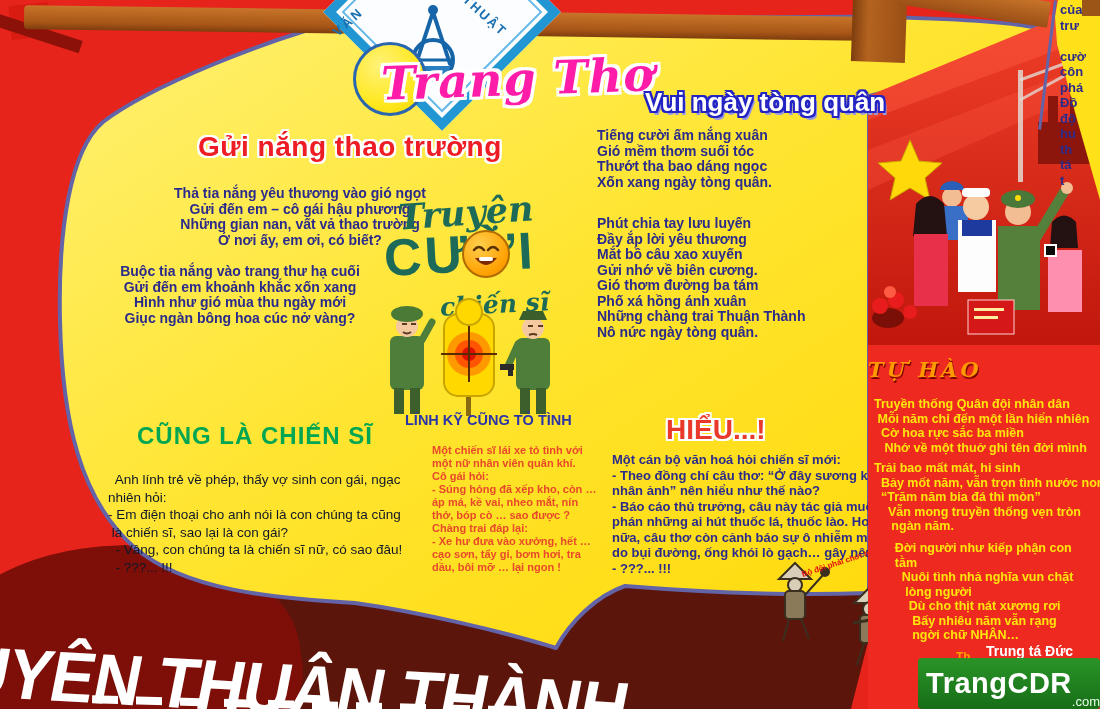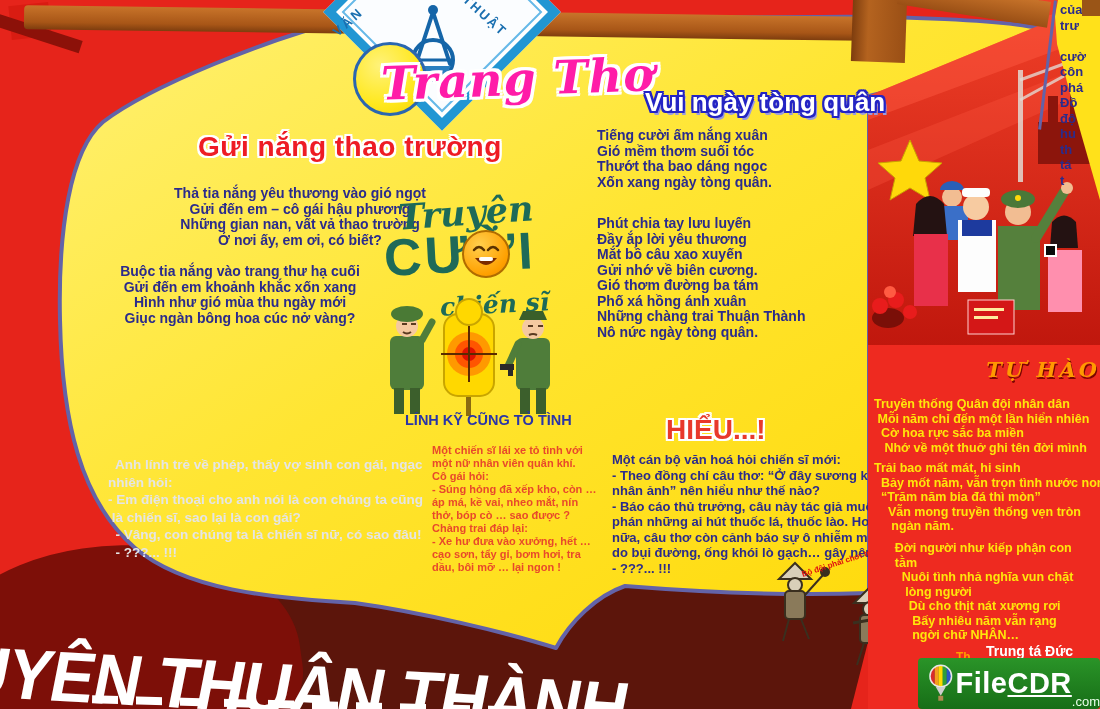--- a/index.html
+++ b/index.html
@@ -36,21 +36,21 @@
   
   .title-left{left:198px;top:131px;font-size:28px;font-weight:bold;color:#ee1c24;letter-spacing:.5px;}
   .banner-vui{left:645px;top:87px;font-size:26px;font-weight:bold;color:#fff;}
   .poem-s1{left:120px;top:186px;width:360px;text-align:center;}
   .poem-s2{left:60px;top:264px;width:360px;text-align:center;}
   .poem-s3{left:103px;top:341px;}
   .rpoem-s1{left:597px;top:128px;}
   .rpoem-s2{left:597px;top:216px;}
   .rpoem-author{left:633px;top:351px;color:#e41414;font-weight:bold;font-size:14.5px;}
   .joke1-title{left:137px;top:422px;font-size:24px;font-weight:bold;color:#00a651;letter-spacing:1px;}
-  .joke1-body{left:108px;top:456px;color:#e5e5e5;font-weight:bold;font-size:13.5px;line-height:17.5px;}
+  .joke1-body{left:108px;top:471px;color:#0f172a;font-weight:normal;font-size:13.5px;line-height:17.5px;}
   .joke2-title{left:405px;top:412px;font-size:14.5px;font-weight:bold;color:#2a35a8;}
   .joke2-body{left:405px;top:444px;color:#e8492b;font-weight:bold;font-size:11px;line-height:13px;margin-left:27px;}
   .joke3-title{left:666px;top:414px;font-size:28px;font-weight:bold;color:#e8392b;}
   .joke3-body{left:612px;top:452px;color:#2b2b8c;font-weight:bold;font-size:13px;line-height:15.5px;}
   .doodle-caption{left:800px;top:558px;font-size:8px;font-weight:bold;color:#e01010;
     transform:rotate(-18deg);}
   
   .diamond{left:358px;top:-72px;width:150px;height:150px;transform:rotate(45deg);
     background:#fbfdff;border:9px solid #2196d3;box-shadow:inset 0 0 0 4px #fff,inset 0 0 0 6px #66b9e8;}
   .logo-van{left:330px;top:14px;font-size:13px;font-weight:bold;color:#1a6fb0;
@@ -75,34 +75,34 @@
   
   .illu-panel{left:868px;top:0;width:232px;height:346px;
     clip-path:polygon(0 96px,170px 26px,172px 0,100% 0,100% 100%,0 100%);}
   .black-square{left:1044px;top:244px;width:9px;height:9px;background:#0a0a0a;border:2px solid #fff;}
   .wedge{left:1050px;top:0;width:50px;height:200px;background:#ffe11a;
     clip-path:polygon(16% 0,100% 0,100% 100%,52% 58%,14% 22%,10% 8%);}
   .wedge-line{left:1046px;top:0;width:3px;height:130px;background:#6363a8;transform:rotate(7deg);}
   .wedge-text{left:1060px;top:2px;width:40px;font-size:13px;font-weight:bold;color:#2b2b8c;
     line-height:15.5px;overflow:hidden;}
   .sidebar{left:868px;top:345px;width:232px;height:364px;background:#ee2a20;overflow:hidden;}
-  .sb-title{position:absolute;left:0;top:12px;width:100%;text-align:right;
+  .sb-title{position:absolute;left:0;top:12px;width:100%;text-align:left;
     font-family:"DejaVu Serif",serif;font-style:italic;font-weight:bold;font-size:21px;
     color:#ff9900;letter-spacing:3px;text-shadow:1px 2px 0 #7a0500;}
   .sb-p{position:absolute;left:6px;color:#ffe60a;font-weight:bold;font-size:12.5px;
     line-height:14.5px;width:230px;overflow:hidden;}
   .sb-p1{top:52px;}.sb-p2{top:116px;}.sb-p3{top:196px;}
   .sb-author{position:absolute;left:118px;top:298px;color:#ffffff;font-weight:bold;font-size:14px;}
   .sb-author2{position:absolute;left:88px;top:305px;color:#ff9d00;font-weight:bold;font-size:12px;}
   
   .filecdr{left:918px;top:658px;width:182px;height:51px;border-radius:4px;
     background:linear-gradient(180deg,#2a9428,#176e17);display:flex;align-items:center;
     padding-left:8px;box-sizing:border-box;}
   .fc-text{color:#fff;font-size:29px;font-weight:600;letter-spacing:.5px;}
-  .fc-bold{font-weight:800;text-decoration:underline;}
+  .fc-bold{font-weight:800;}
   .fc-com{color:#eaffea;font-size:13px;align-self:flex-end;}
 </style>
 </head>
 <body>
 
 <div id="canvas">
 
   <div class="abs maroon-band"></div>
   <div class="abs darkred-blob"></div>
   <div class="abs bottom-title">UYÊN THUẬN THÀNH</div>
@@ -271,20 +271,21 @@
 Xốn xang ngày tòng quân.</div>
   <div class="abs poem rpoem-s2 prew">Phút chia tay lưu luyến
 Đầy ắp lời yêu thương
 Mắt bồ câu xao xuyến
 Gửi nhớ về biên cương.
 Gió thơm đường ba tám
 Phố xá hồng ánh xuân
 Những chàng trai Thuận Thành
 Nô nức ngày tòng quân.</div>
 
+  <div class="abs joke1-title">CŨNG LÀ CHIẾN SĨ</div>
   <div class="abs joke1-body pre">  Anh lính trẻ về phép, thấy vợ sinh con gái, ngạc
 nhiên hỏi:
 - Em điện thoại cho anh nói là con chúng ta cũng
  là chiến sĩ, sao lại là con gái?
   - Vâng, con chúng ta là chiến sĩ nữ, có sao đâu!
   - ???... !!!</div>
 
   <div class="abs joke2-title">LÍNH KỸ CŨNG TỎ TÌNH</div>
   <div class="abs joke2-body pre">Một chiến sĩ lái xe tỏ tình với
 một nữ nhân viên quân khí.
@@ -357,18 +358,18 @@
         <rect x="4" y="2" width="5" height="22" fill="#d92b2b"></rect>
         <rect x="9" y="2" width="4" height="22" fill="#f59d1e"></rect>
         <rect x="13" y="2" width="4" height="22" fill="#ffd900"></rect>
         <rect x="17" y="2" width="4" height="22" fill="#2f9e3a"></rect>
         <rect x="21" y="2" width="5" height="22" fill="#2b56c4"></rect>
       </g>
       <circle cx="15" cy="13" r="11" fill="none" stroke="#e8e8e8" stroke-width="1.5"></circle>
       <polygon points="10,24 20,24 15,33" fill="#cfcfcf"></polygon>
       <rect x="12.5" y="33" width="5" height="5" fill="#b08a50"></rect>
     </svg>
-    <span class="fc-text">File</span>
+    <span class="fc-text">Trang</span>
       <span class="fc-text fc-bold">CDR</span>
       <span class="fc-com">.com</span>
   </div>
 
 </div>
 
 </body></html>

